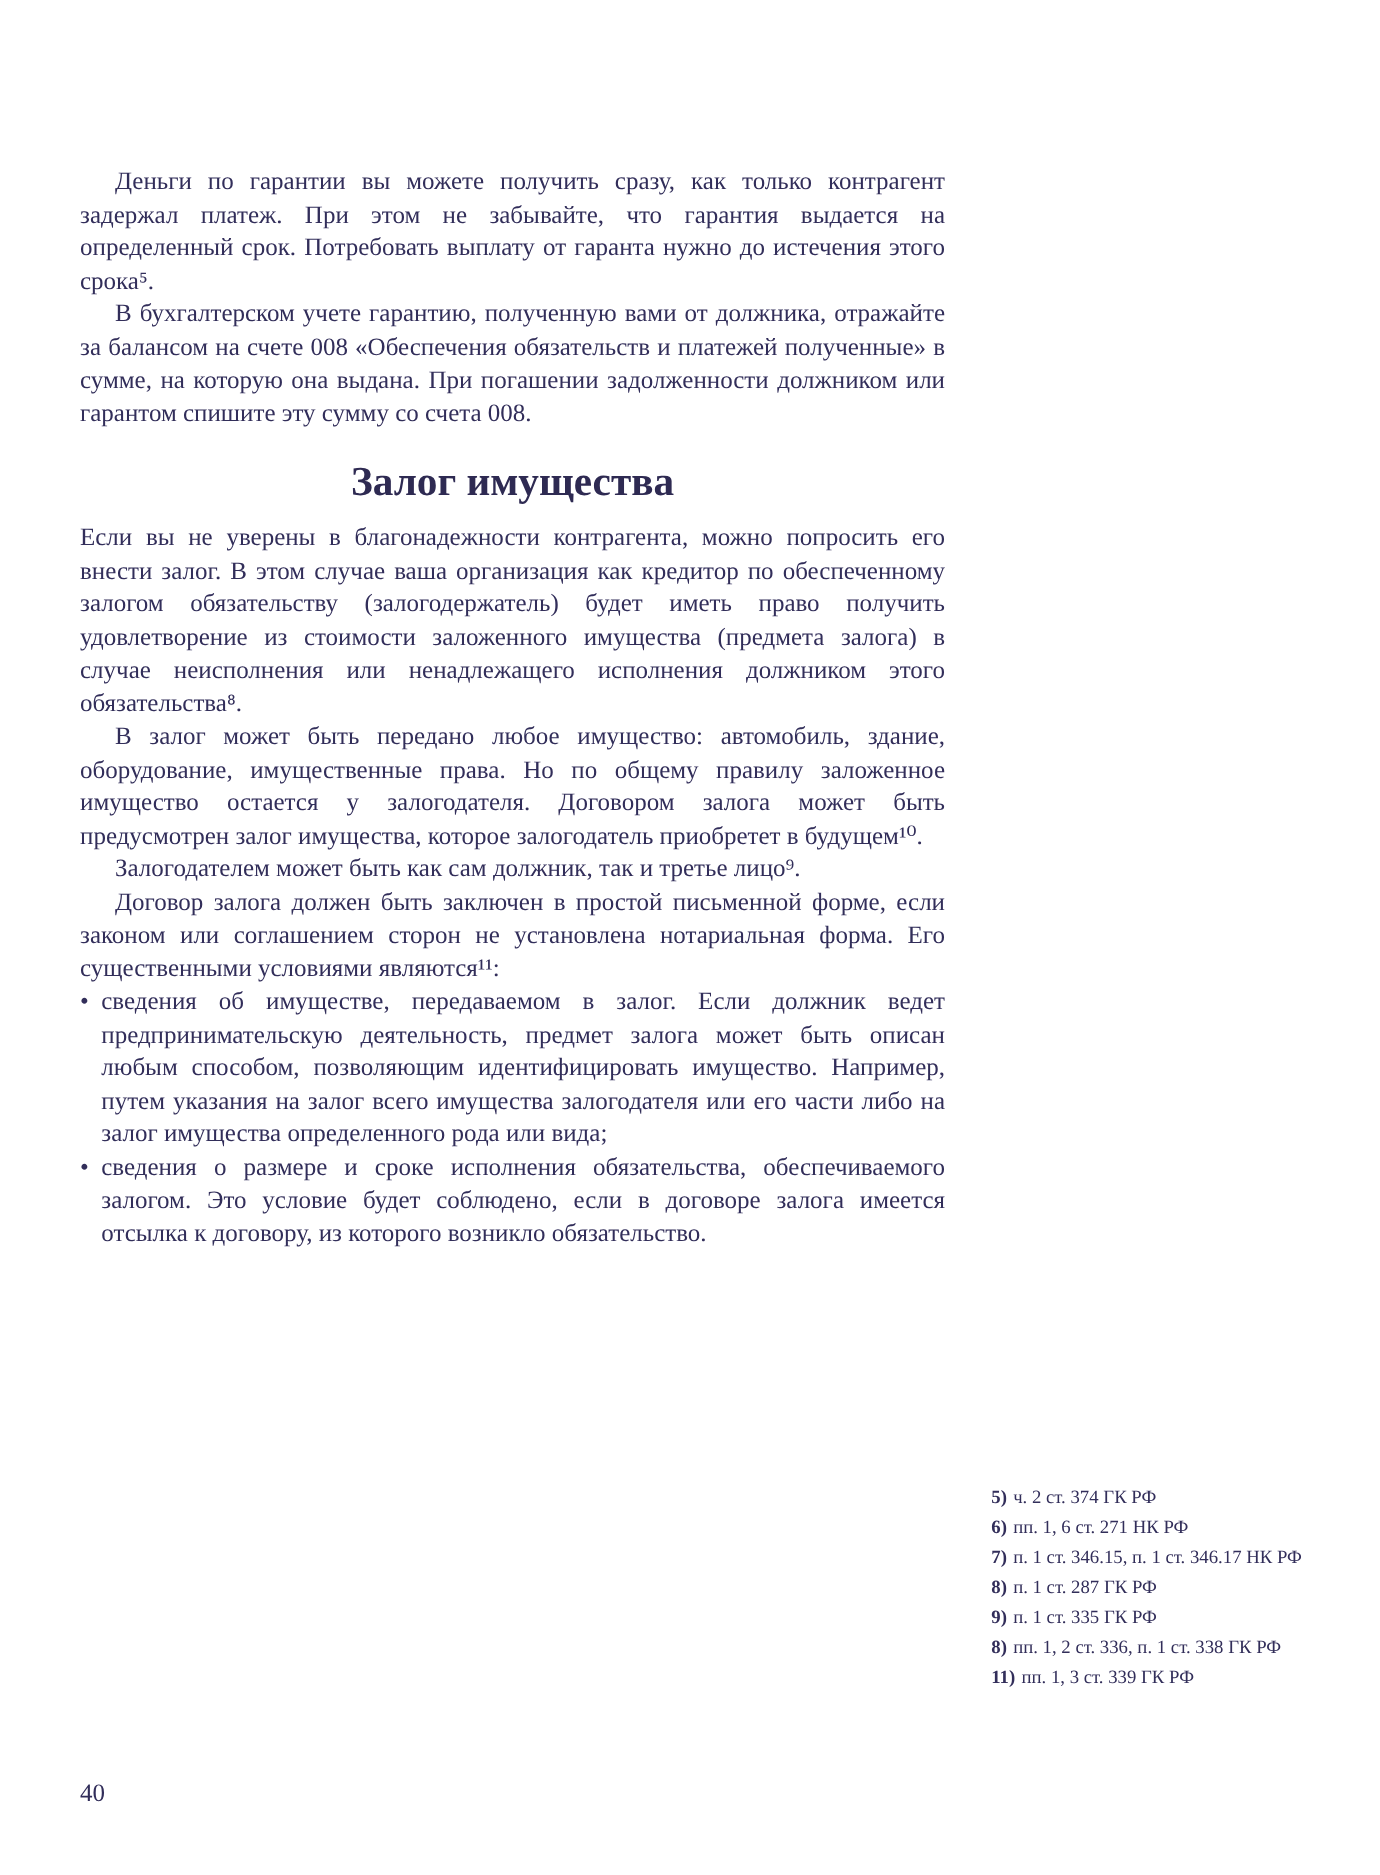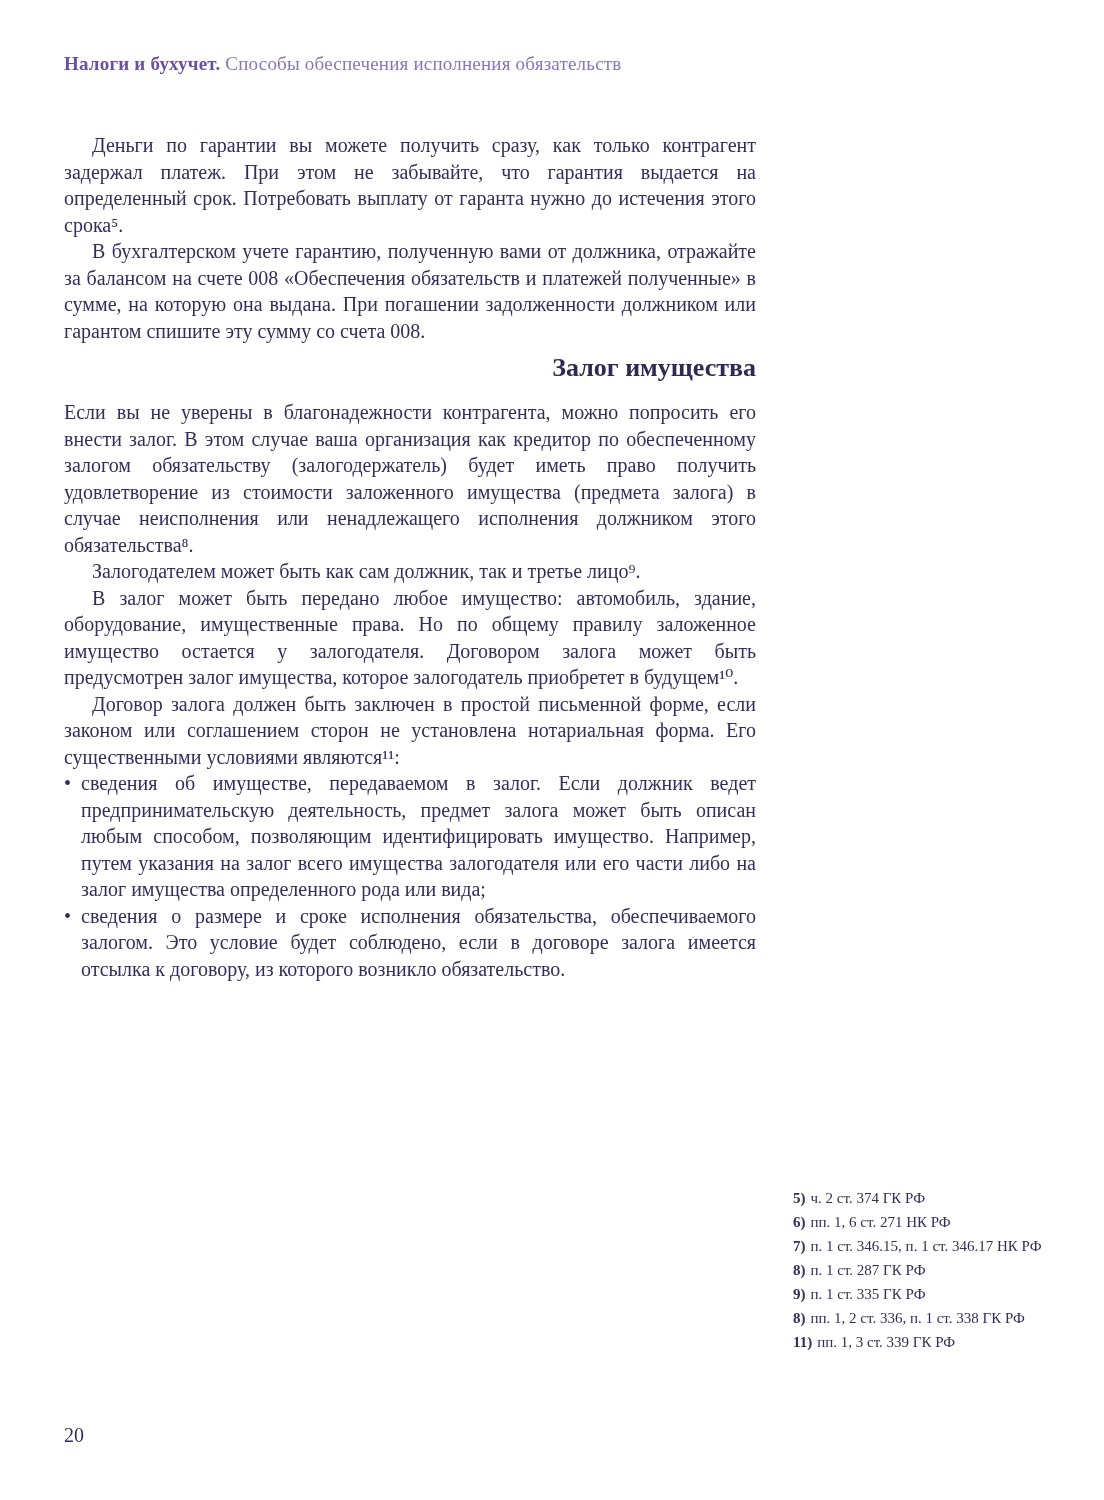--- a/index.html
+++ b/index.html
@@ -32,27 +32,27 @@
     font-size: 20px;
     line-height: 26.5px;
     color: #322e5a;
     text-align: justify;
     hyphens: auto;
   }
   .body-col p { text-indent: 28px; }
   .body-col p.no-indent { text-indent: 0; }
 
   h2.section-heading {
-    font-size: 26px;
+    font-size: 33px;
     line-height: 30px;
     font-weight: bold;
     color: #2e2a52;
-    text-align: right;
+    text-align: center;
     text-indent: 0;
-    margin: 9px 0 16px 0;
+    margin: 27px 0 16px 0;
   }
 
   ul.bullets { list-style: none; }
   ul.bullets li { position: relative; padding-left: 17px; }
   ul.bullets .bullet-marker { position: absolute; left: 0; top: 0; }
 
   .footnotes {
     position: absolute;
     left: 793px;
     top: 1188px;
@@ -71,33 +71,30 @@
     top: 1424px;
     font-size: 20px;
     color: #322e5a;
   }
 </style>
 </head>
 <body>
 
 <div class="page">
 
-  <div class="running-header">
-    <span class="hdr-bold">Налоги и бухучет.</span><span class="hdr-rest"> Способы обеспечения исполнения обязательств</span>
-  </div>
 
   <div class="body-col">
     <p>Деньги по гарантии вы можете получить сразу, как только контрагент задержал платеж. При этом не забывайте, что гарантия выдается на определенный срок. Потребовать выплату от гаранта нужно до истечения этого срока⁵.</p>
     <p>В бухгалтерском учете гарантию, полученную вами от должника, отражайте за балансом на счете 008 «Обеспечения обязательств и платежей полученные» в сумме, на которую она выдана. При погашении задолженности должником или гарантом спишите эту сумму со счета 008.</p>
 
     <h2 class="section-heading">Залог имущества</h2>
 
     <p class="no-indent">Если вы не уверены в благонадежности контрагента, можно попросить его внести залог. В этом случае ваша организация как кредитор по обеспеченному залогом обязательству (залогодержатель) будет иметь право получить удовлетворение из стоимости заложенного имущества (предмета залога) в случае неисполнения или ненадлежащего исполнения должником этого обязательства⁸.</p>
+    <p>В залог может быть передано любое имущество: автомобиль, здание, оборудование, имущественные права. Но по общему правилу заложенное имущество остается у залогодателя. Договором залога может быть предусмотрен залог имущества, которое залогодатель приобретет в будущем¹⁰.</p>
     <p>Залогодателем может быть как сам должник, так и третье лицо⁹.</p>
-    <p>В залог может быть передано любое имущество: автомобиль, здание, оборудование, имущественные права. Но по общему правилу заложенное имущество остается у залогодателя. Договором залога может быть предусмотрен залог имущества, которое залогодатель приобретет в будущем¹⁰.</p>
     <p>Договор залога должен быть заключен в простой письменной форме, если законом или соглашением сторон не установлена нотариальная форма. Его существенными условиями являются¹¹:</p>
 
     <ul class="bullets">
       <li>
         <span class="bullet-marker">•</span>
         <span>сведения об имуществе, передаваемом в залог. Если должник ведет предпринимательскую деятельность, предмет залога может быть описан любым способом, позволяющим идентифицировать имущество. Например, путем указания на залог всего имущества залогодателя или его части либо на залог имущества определенного рода или вида;</span>
       </li>
       <li>
         <span class="bullet-marker">•</span>
         <span>сведения о размере и сроке исполнения обязательства, обеспечиваемого залогом. Это условие будет соблюдено, если в договоре залога имеется отсылка к договору, из которого возникло обязательство.</span>
@@ -129,15 +126,15 @@
     <div class="fn">
       <span class="fn-num">8)</span>
       <span class="fn-text">пп. 1, 2 ст. 336, п. 1 ст. 338 ГК РФ</span>
     </div>
     <div class="fn">
       <span class="fn-num">11)</span>
       <span class="fn-text">пп. 1, 3 ст. 339 ГК РФ</span>
     </div>
   </aside>
 
-  <div class="page-number">20</div>
+  <div class="page-number">40</div>
 
 </div>
 
 </body></html>

